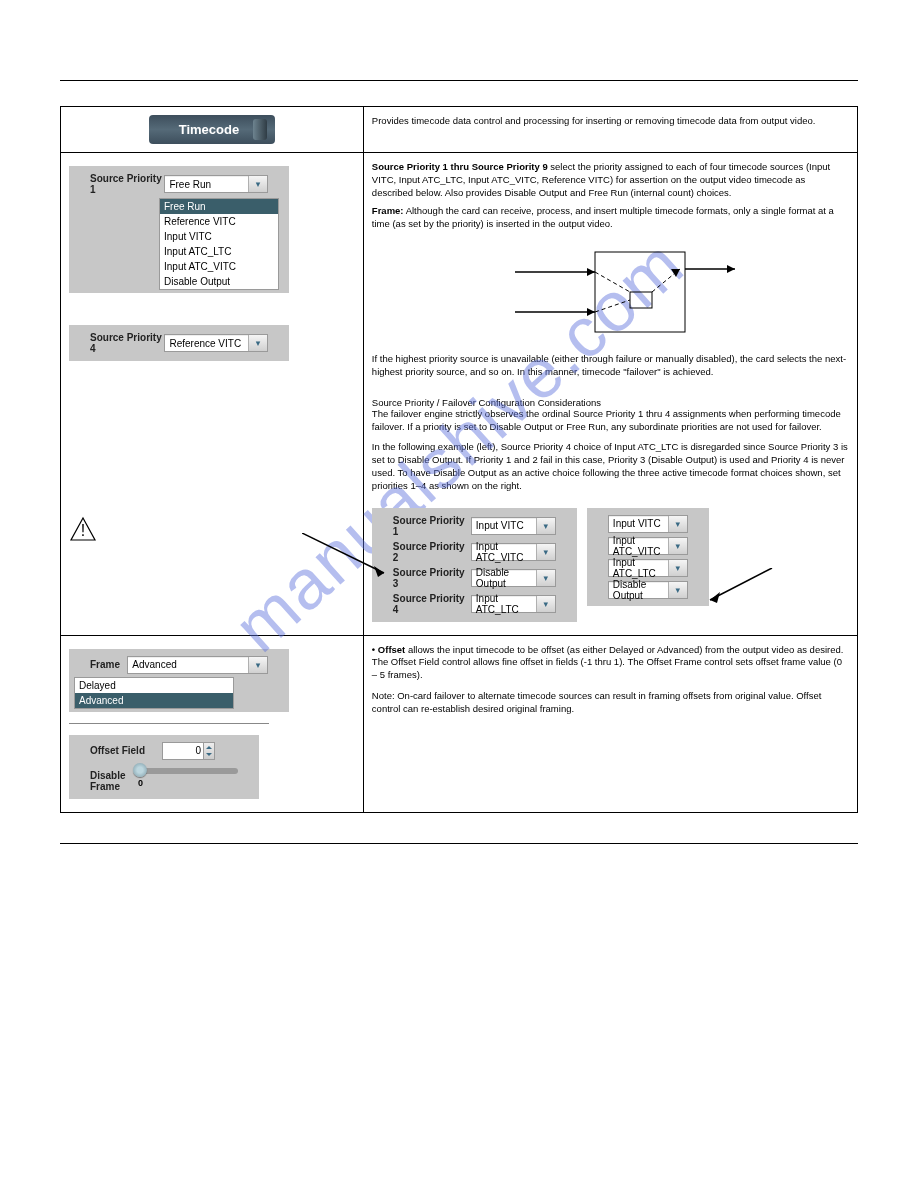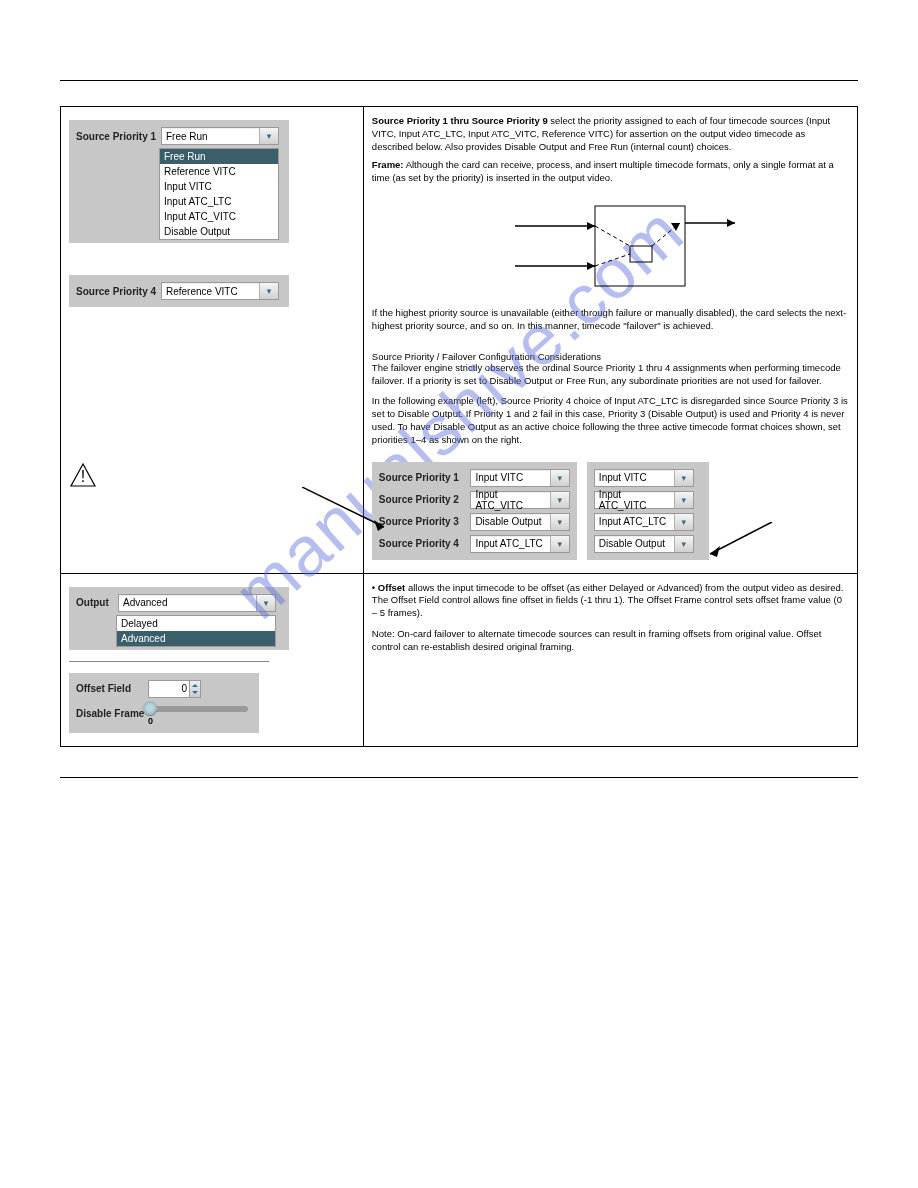--- a/index.html
+++ b/index.html
@@ -53,21 +53,21 @@
   
   .ctrl-group {
     background: #c7c7c7;
     display: inline-block;
     padding: 3px 5px 3px 5px;
     margin: 5px 0;
   }
   .ctrl-row {
     display: flex;
     align-items: center;
-    margin: 4px 2px;
+    margin: 4px 16px;
   }
   .ctrl-label {
     font-size: 10px;
     font-weight: bold;
     color: #222;
     width: 85px;
     text-align:left;
   }
   .ctrl-label-narrow {
     font-size: 10px;
@@ -207,20 +207,32 @@
 <body>
 
 <div class="page">
   <div class="watermark">manualshive.com</div>
 
   <div class="top-rule"></div>
 
   <table class="main-table">
 
     <tbody>
+        <tr>
+      <td class="left-col">
+        <div style="text-align:center">
+          <span class="tab-pill">
+            <span>Timecode</span>
+          </span>
+        </div>
+      </td>
+      <td class="right-col">
+        <div class="note-text">Provides timecode data control and processing for inserting or removing timecode data from output video.</div>
+      </td>
+    </tr>
 
     <tr>
       <td class="left-col">
         <div class="ctrl-group" style="width:210px">
           <div class="ctrl-row">
             <span class="ctrl-label">Source Priority 1</span>
             <div class="select-box" style="width:118px">
               <span class="val">Free Run</span>
               <span class="arrow">▾</span>
             </div>
@@ -357,27 +369,27 @@
             </svg>
           </div>
         </div>
       </td>
     </tr>
 
     <tr>
       <td class="left-col">
         <div class="ctrl-group" style="width:210px">
           <div class="ctrl-row">
-            <span class="ctrl-label-narrow" style="width:42px">Output</span>
+            <span class="ctrl-label-narrow" style="width:42px">Frame</span>
             <div class="select-box" style="width:158px">
               <span class="val">Advanced</span>
               <span class="arrow">▾</span>
             </div>
           </div>
-          <div class="dropdown-list" style="width:158px; margin-left:42px">
+          <div class="dropdown-list" style="width:158px; ">
             <div class="opt">Delayed</div>
             <div class="opt sel">Advanced</div>
           </div>
         </div>
         <hr class="hr-thin">
         <div class="ctrl-group" style="width:180px">
           <div class="ctrl-row">
             <span class="ctrl-label-narrow" style="width:72px">Offset Field</span>
             <span class="numfield">0</span>
                 <span class="spinner"></span>

